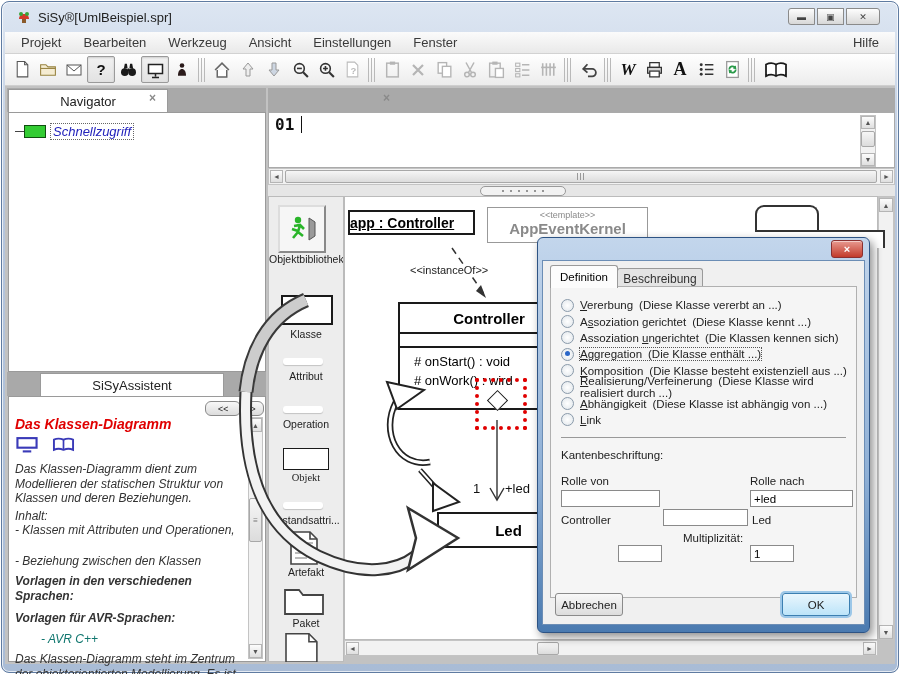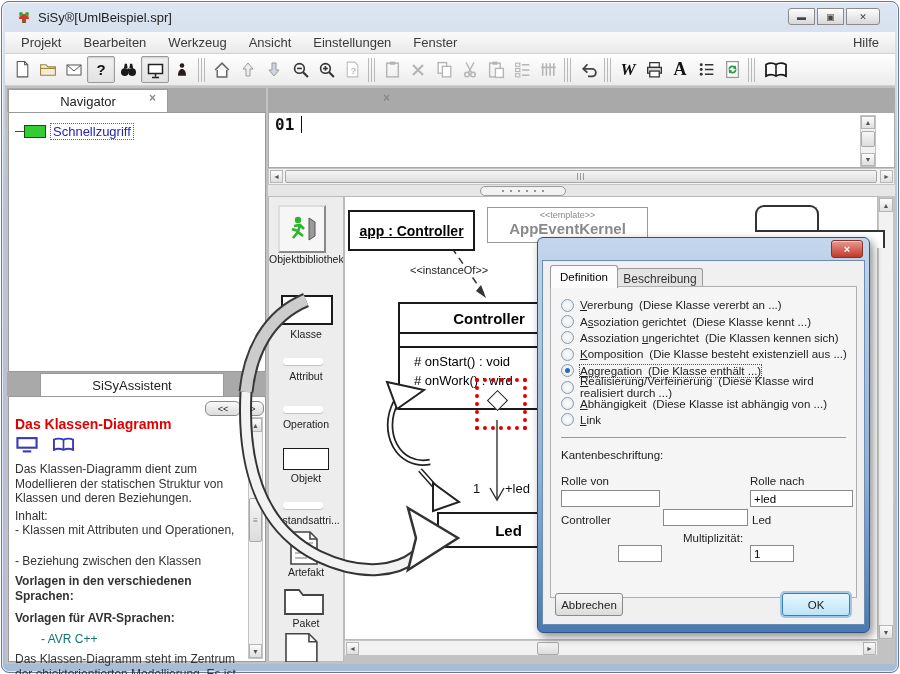--- a/index.html
+++ b/index.html
@@ -16,21 +16,21 @@
   .toolbar{position:absolute;left:5px;top:54px;right:5px;height:32px;background:linear-gradient(#ffffff,#ececec);
     border-bottom:1px solid #cfcfcf;display:flex;align-items:center;padding:0 4px;box-sizing:border-box;}
   .tb{width:26px;height:26px;display:flex;align-items:center;justify-content:center;flex:0 0 auto;}
   .tb.framed{border:1px solid #9a9a9a;border-radius:2px;background:linear-gradient(#f2f2f2,#e2e2e2);width:26px;height:25px;box-shadow:inset 0 1px 2px rgba(0,0,0,.15);}
   .tb-sep{width:8px;height:24px;flex:0 0 auto;margin:0 3px;background:repeating-linear-gradient(90deg,#b9b9b9 0 1px,transparent 1px 3px);}
   .glyph{font-weight:bold;color:#111;}
   
   .tabstrip{background:#a9a9a9;}
   .ptab{position:absolute;background:#fff;border:1px solid #9a9a9a;border-bottom:none;display:flex;align-items:center;justify-content:center;font-size:13px;color:#222;}
   .closex{font-size:12px;color:#8a8a8a;font-weight:bold;}
-  .panel{background:#fff;border:1px solid #9a9a9a;box-sizing:border-box;}
+  .panel{background:#fff;border:1px solid #9a9a9a;box-sizing:border-box;font-style:italic;}
   
   .sb{background:#f2f2f2;border:1px solid #c4c4c4;box-sizing:border-box;}
   .sb-arrow{position:absolute;display:flex;align-items:center;justify-content:center;font-size:7px;color:#555;
     background:linear-gradient(#fcfcfc,#dfdfdf);border:1px solid #b5b5b5;box-sizing:border-box;}
   .sb-thumb{position:absolute;background:linear-gradient(#f6f6f6,#dcdcdc);border:1px solid #a8a8a8;border-radius:2px;box-sizing:border-box;
     display:flex;align-items:center;justify-content:center;font-size:8px;color:#777;}
   
   .asst{font-size:12px;color:#333;line-height:14.5px;}
   .asst p{margin:0 0 3px 0;}
   .asst .hd{color:#e00000;font-weight:bold;font-size:14px;margin:0 0 4px 0;}
@@ -359,21 +359,21 @@
   <div class="a" style="left:281px;top:295px;width:48px;height:26px;background:#fff;border:2px solid #1a1a1a;z-index:2;"></div>
   <div class="pal-label" style="left:269px;top:328px;z-index:6;">Klasse</div>
 
   <div class="bar-icon" style="left:283px;top:358px;"></div>
   <div class="pal-label" style="left:269px;top:370px;">Attribut</div>
 
   <div class="bar-icon" style="left:283px;top:406px;"></div>
   <div class="pal-label" style="left:269px;top:418px;">Operation</div>
 
   <div class="a" style="left:283px;top:448px;width:44px;height:20px;background:#fff;border:1.5px solid #1a1a1a;z-index:2;"></div>
-  <div class="pal-label" style="left:269px;top:472px;">Objekt</div>
+  <div class="pal-label" style="left:269px;top:472px;font-family:Liberation Serif, serif;">Objekt</div>
 
   <div class="bar-icon" style="left:283px;top:502px;"></div>
   <div class="pal-label" style="left:268px;top:514px;z-index:6;">Zustandsattri...</div>
 
   <div class="a" style="left:288px;top:530px;z-index:2;">
     <svg width="32" height="36" viewBox="0 0 32 36">
         <path d="M3 2h19l7 7v25H3z" fill="#fff" stroke="#444" stroke-width="1.6"></path>
         <path d="M22 2v7h7" fill="none" stroke="#444" stroke-width="1.6"></path>
         <path d="M7 13h18M7 18h18M7 23h18M7 28h12" stroke="#bbb" stroke-width="2"></path>
       </svg>
@@ -406,21 +406,21 @@
     <div class="sb-arrow" style="right:1px;top:1px;width:13px;height:13px;">►</div>
   </div>
 
   <svg class="a" style="left:0;top:0;z-index:2;pointer-events:none;" width="900" height="674">
     <line x1="452" y1="248" x2="484" y2="294" stroke="#333" stroke-width="1.5" stroke-dasharray="7 5"></line>
     <polygon points="486,298 476,291 481,285" fill="#333"></polygon>
     <line x1="497" y1="420" x2="497" y2="499" stroke="#333" stroke-width="1.4"></line>
     <path d="M490 488 L497 500 L504 488" fill="none" stroke="#333" stroke-width="1.4"></path>
   </svg>
 
-  <div class="uml" style="left:348px;top:210px;width:127px;height:41px;display:flex;align-items:center;justify-content:center;">
+  <div class="uml" style="left:348px;top:210px;width:127px;height:25px;display:flex;align-items:center;">
     <span style="font-weight:bold;text-decoration:underline;font-size:14px;">app : Controller</span>
   </div>
   <div class="uml" style="left:487px;top:207px;width:161px;height:36px;border:1px solid #999;text-align:center;color:#8a8a8a;">
     <div style="font-size:9px;line-height:10px;margin-top:2px;">&lt;&lt;template&gt;&gt;</div>
     <div style="font-weight:bold;font-size:15px;line-height:17px;">AppEventKernel</div>
   </div>
 
   <div class="a" style="left:755px;top:205px;width:60px;height:27px;background:#fff;border:2px solid #333;border-bottom:none;border-radius:9px 9px 0 0;z-index:3;"></div>
   <div class="a" style="left:755px;top:230px;width:128px;height:16px;background:#fff;border-top:2px solid #333;border-right:2px solid #333;z-index:3;"></div>
 
@@ -481,26 +481,26 @@
             </div>
           <div class="rrow">
               <span class="rb"></span>
               <span><span>A</span><u>s</u><span>soziation gerichtet</span><span class="desc">(Diese Klasse kennt ...)</span></span>
             </div>
           <div class="rrow">
               <span class="rb"></span>
               <span><span>Assoziation </span><u>u</u><span>ngerichtet</span><span class="desc">(Die Klassen kennen sich)</span></span>
             </div>
           <div class="rrow">
-              <span class="rb"></span>
-              <span><span></span><u>K</u><span>omposition</span><span class="desc">(Die Klasse besteht existenziell aus ...)</span></span>
-            </div>
-          <div class="rrow">
               <span class="rb sel"></span>
               <span class="focusbox"><span></span><u>A</u><span>ggregation</span><span class="desc">(Die Klasse enthält ...)</span></span>
+            </div>
+          <div class="rrow">
+              <span class="rb"></span>
+              <span><span></span><u>K</u><span>omposition</span><span class="desc">(Die Klasse besteht existenziell aus ...)</span></span>
             </div>
           <div class="rrow">
               <span class="rb"></span>
               <span><span></span><u>R</u><span>ealisierung/Verfeinerung</span><span class="desc">(Diese Klasse wird realisiert durch ...)</span></span>
             </div>
           <div class="rrow">
               <span class="rb"></span>
               <span><span></span><u>A</u><span>bhängigkeit</span><span class="desc">(Diese Klasse ist abhängig von ...)</span></span>
             </div>
           <div class="rrow">

